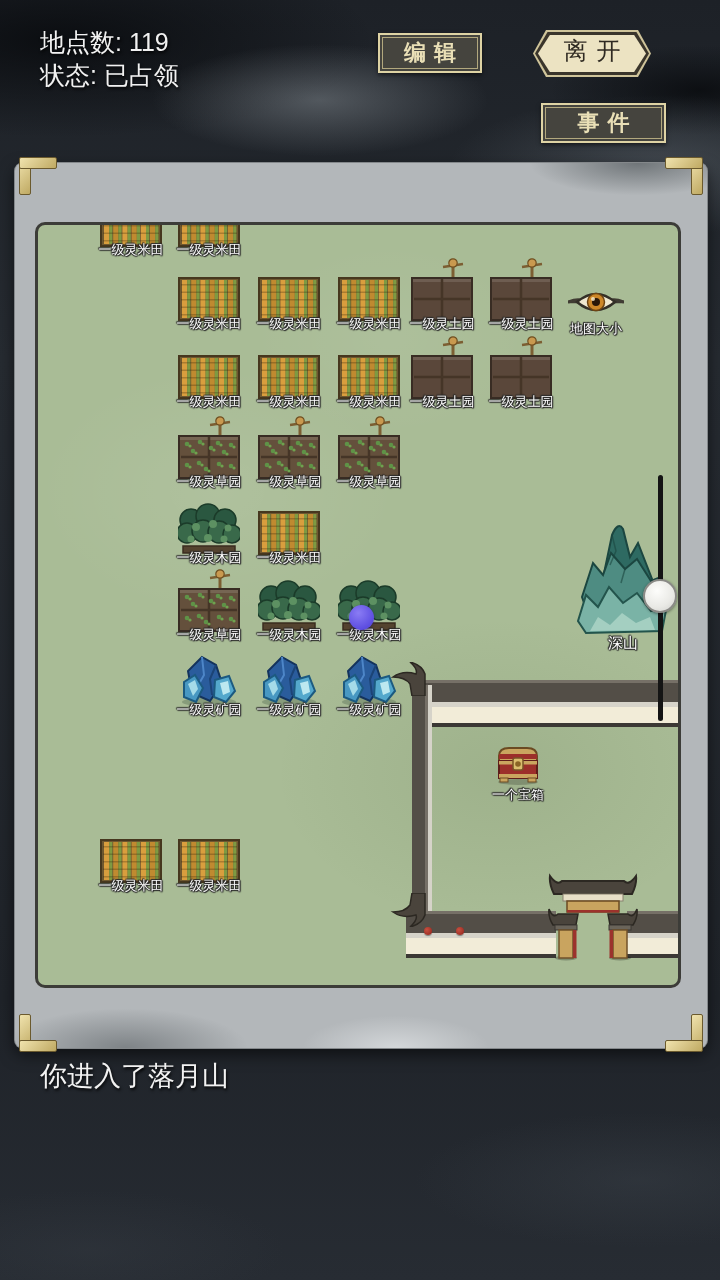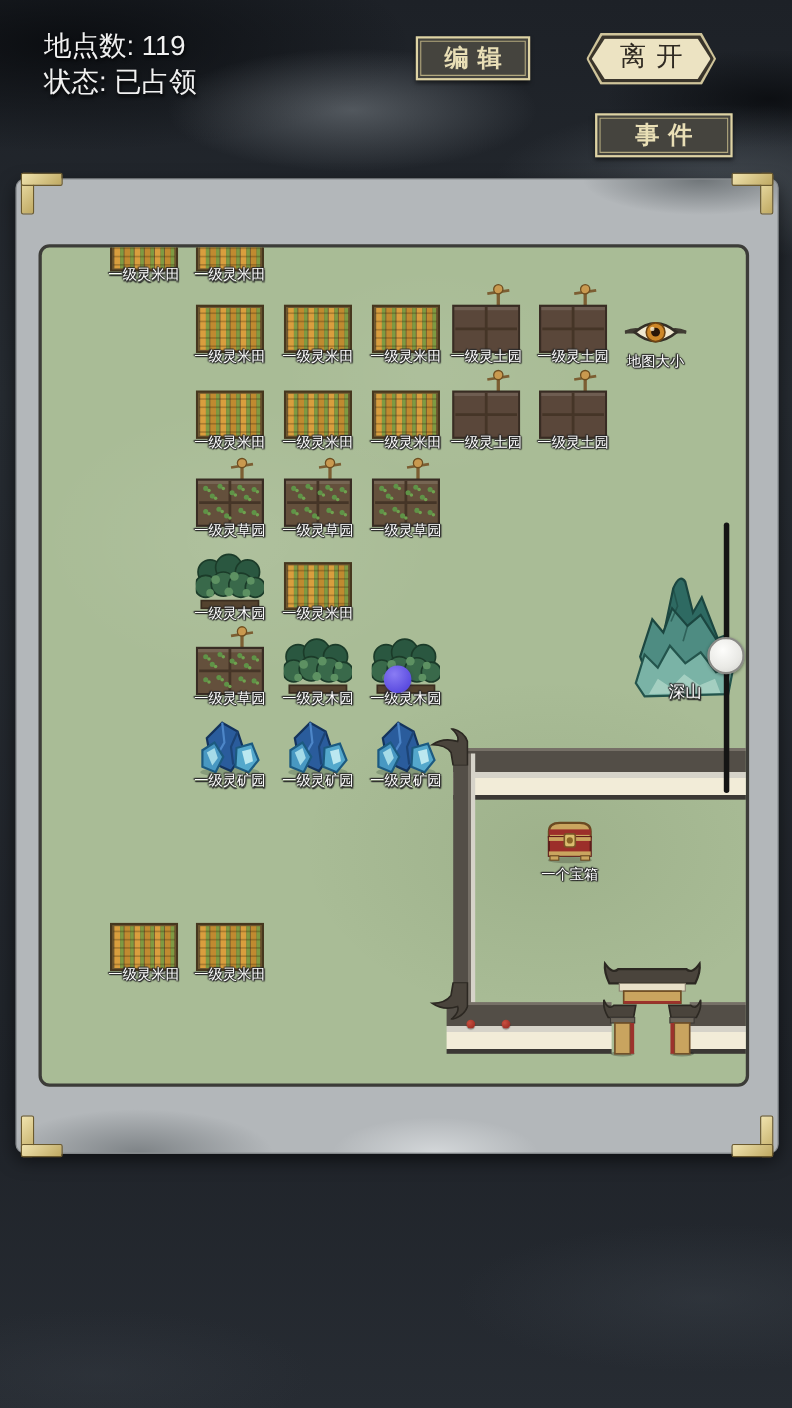--- a/index.html
+++ b/index.html
@@ -695,21 +695,21 @@
           <div class="tile-label" style="left: 331px; top: 477px;">一级灵矿园</div>
           <div class="tile" style="left: 538px; top: 292px; width: 94px; height: 120px;">
             <svg width="94" height="120" viewBox="0 0 94 120">
 <path d="M26,66 L36,18 Q42,4 47,12 L54,40 L62,26 L76,62 L68,80 L32,78 Z" fill="#2e6a62" stroke="#1b4640" stroke-width="2"></path>
 <path d="M6,80 L17,46 L27,58 L35,36 L49,52 L61,42 L75,64 L85,60 L89,90 L72,104 L13,100 Z" fill="#4e8c82" stroke="#1b4640" stroke-width="2"></path>
 <path d="M2,104 L10,78 L22,90 L33,70 L47,86 L61,76 L75,94 L91,88 L86,114 L10,116 Z" fill="#7ab3a6" stroke="#23544c" stroke-width="2"></path>
 <path d="M14,114 L22,100 L34,108 L46,96 L60,106 L74,100 L79,113 Z" fill="#a8d2c4" opacity="0.9"></path>
 <path d="M36,18 L40,34 L34,48 M49,52 L45,66" stroke="#1b4640" stroke-width="1.5" fill="none" opacity="0.6"></path>
             </svg>
           </div>
-          <div class="tile-label big" style="left: 585px; top: 397px;">深山</div>
+          <div class="tile-label big" style="left: 585px; top: 410px;">深山</div>
           <div class="tile" style="left: 456px; top: 520px; width: 48px; height: 40px;">
             <svg width="48" height="40" viewBox="0 0 48 40">
 <ellipse cx="24" cy="37" rx="20" ry="3" fill="rgba(0,0,0,0.2)"></ellipse>
 <path d="M5,16 L5,11 Q5,3 15,3 L33,3 Q43,3 43,11 L43,16 Z" fill="#caa55f" stroke="#6b4a22" stroke-width="2"></path>
 <rect x="5" y="9" width="38" height="5" fill="#9c2f2a"></rect>
 <rect x="5" y="16" width="38" height="17" fill="#9c2f2a" stroke="#5f1d1a" stroke-width="2"></rect>
 <rect x="5" y="16" width="38" height="3.5" fill="#caa55f"></rect>
               <rect x="5" y="29" width="38" height="4" fill="#caa55f"></rect>
 <rect x="19" y="13" width="10" height="12" rx="2" fill="#dabd6e" stroke="#7a5426" stroke-width="1.5"></rect>
 <circle cx="24" cy="19" r="2.8" fill="#8a6426"></circle>
@@ -766,13 +766,14 @@
           <div class="tile-label" style="left: 171px; top: 653px;">一级灵米田</div>
         </div>
 
       <div id="player" style="left: 310.5px; top: 379.5px;"></div>
       <div id="scroll-line"></div>
       <div id="scroll-handle"></div>
     </div>
 
   </div>
 
+  <div id="log">你进入了落月山</div>
 </div>
 
 </body></html>

